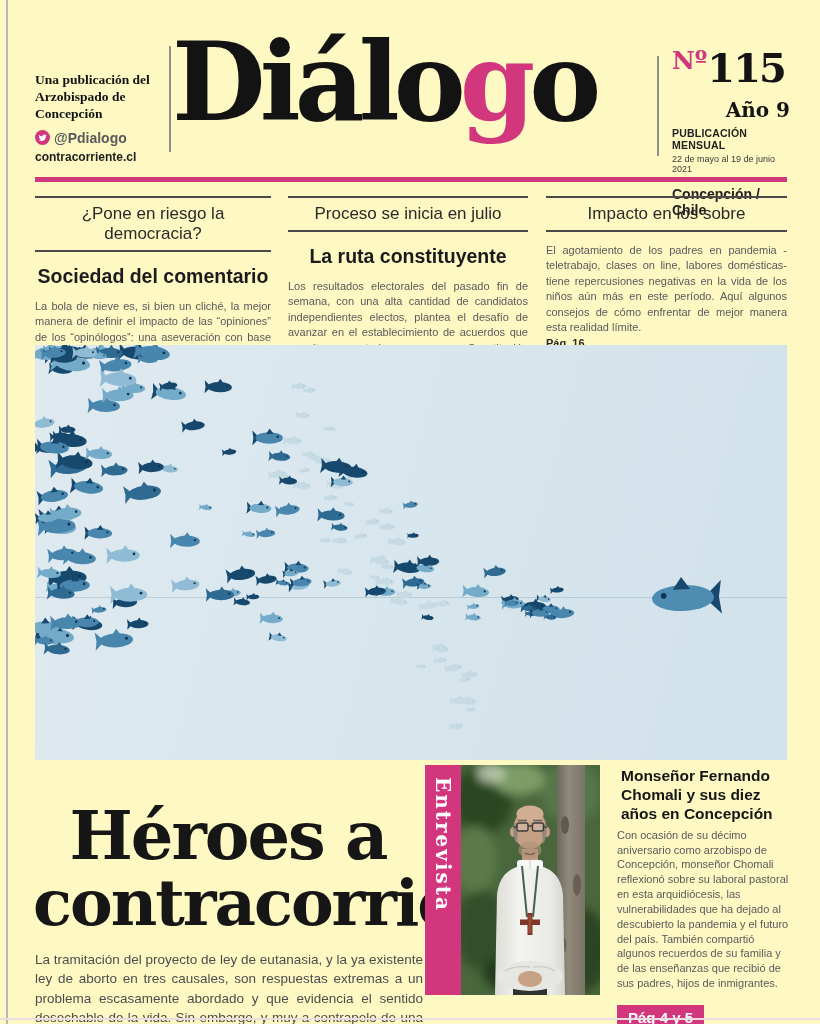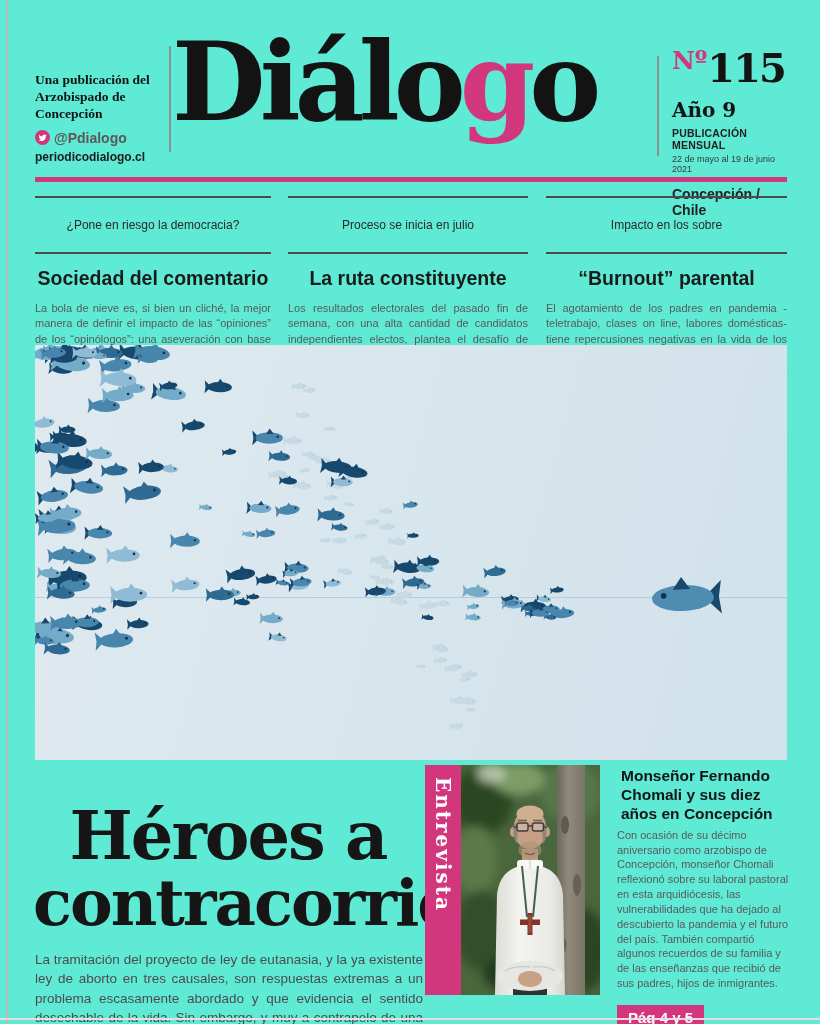--- a/index.html
+++ b/index.html
@@ -1,16 +1,16 @@
 <!DOCTYPE html>
 <html lang="es" style="--accent: #d2377e;"><head>
 <meta charset="utf-8">
 <style>
   html,body{margin:0;padding:0;background:#ffffff;}
-  .page{position:relative;width:820px;height:1024px;background:#5eead4;overflow:hidden;
+  .page{position:relative;width:820px;height:1024px;background:#fef9c3;overflow:hidden;
         font-family:"Liberation Sans","DejaVu Sans",sans-serif;}
   .serif{font-family:"DejaVu Serif","Liberation Serif",serif;}
 
   .left-edge{position:absolute;left:6px;top:0;width:2px;height:1024px;background:#b9b9b9;}
   .bottom-line{position:absolute;left:0;top:1018px;width:820px;height:2px;background:#eadde2;}
 
   
   .pub-block{position:absolute;left:35px;top:72px;width:126px;}
   .pub-text{font-family:"Liberation Serif","DejaVu Serif",serif;font-weight:bold;
             font-size:13.5px;line-height:1.25;color:#121212;}
@@ -27,34 +27,34 @@
   .masthead{position:absolute;left:172px;top:26px;width:482px;margin:0;text-align:left;
             font-family:"DejaVu Serif","Liberation Serif",serif;font-weight:bold;
             font-size:108px;line-height:1.05;letter-spacing:-6px;color:#131313;}
   .masthead .accent{color:var(--accent,#d2377e);}
 
   .issue-block{position:absolute;left:672px;top:48px;width:118px;}
   .issue-no{font-family:"DejaVu Serif","Liberation Serif",serif;font-weight:bold;line-height:1;}
   .no-sign{font-size:25px;color:var(--accent,#d2377e);vertical-align:top;}
   .no-val{font-size:40px;color:#141414;letter-spacing:-2px;}
   .issue-year{font-family:"DejaVu Serif","Liberation Serif",serif;font-weight:bold;
-              font-size:20px;color:#141414;margin-top:12px;line-height:1;}
+              font-size:20px;color:#141414;margin-top:12px;line-height:1;text-align:right;}
   .issue-freq{font-size:10.5px;font-weight:bold;color:#222;margin-top:7px;letter-spacing:.2px;}
   .issue-date{font-size:9px;color:#3a3a3a;margin-top:3px;}
   .issue-loc{font-size:14px;font-weight:bold;color:#222;margin-top:12px;}
 
   .rule-pink{position:absolute;left:35px;top:177px;width:752px;height:5px;background:var(--accent,#d2377e);}
 
   
   .teaser{position:absolute;top:196px;}
   .teaser.c1{left:35px;width:236px;}
   .teaser.c2{left:288px;width:240px;}
   .teaser.c3{left:546px;width:241px;}
   .kicker{border-top:2px solid #4a4a4a;border-bottom:2px solid #4a4a4a;
-          padding:20px 0;text-align:center;font-size:12px;color:#2a2a2a;}
+          padding:6px 0;text-align:center;font-size:17px;color:#2a2a2a;}
   .t-title{margin:13px 0 0 0;text-align:center;font-size:19.5px;font-weight:bold;color:#1b1b1b;}
   .t-body{margin:11px 0 0 0;font-size:11px;line-height:1.4;color:#59595b;text-align:justify;}
   .pref{color:#2a2a2a;font-weight:bold;white-space:nowrap;}
   .pref.block{display:block;margin-top:1px;white-space:normal;}
 
   
   #fish{position:absolute;left:35px;top:345px;width:752px;height:415px;margin:0;
         background:linear-gradient(105deg,#dfeaf0 0%,#d8e6ed 45%,#d2e2ea 100%);overflow:hidden;}
   #fish svg{display:block;width:100%;height:100%;}
 
@@ -92,21 +92,21 @@
     <div class="pub-block">
       <div class="pub-text">Una publicación del Arzobispado de Concepción</div>
       <div class="tw-row">
         <span class="tw-icon">
           <svg viewBox="0 0 16 16" width="11" height="11" aria-hidden="true">
             <path fill="#ffffff" d="M14.2 4.7c-.4.2-.9.3-1.4.4.5-.3.9-.8 1-1.4-.5.3-1 .5-1.6.6-.4-.5-1.1-.8-1.8-.8-1.3 0-2.4 1.1-2.4 2.4 0 .2 0 .4.1.5-2-.1-3.8-1.1-5-2.5-.2.4-.3.8-.3 1.2 0 .8.4 1.6 1.1 2-.4 0-.8-.1-1.1-.3v.1c0 1.2.8 2.1 1.9 2.4-.2.1-.4.1-.6.1-.2 0-.3 0-.5-.1.3 1 1.2 1.7 2.3 1.7-.8.7-1.9 1.1-3 1.1h-.6c1.1.7 2.3 1.1 3.7 1.1 4.4 0 6.8-3.6 6.8-6.8v-.3c.5-.3.9-.8 1.4-1.4z"></path>
           </svg>
         </span>
         <span class="tw-handle">@Pdialogo</span>
       </div>
-      <div class="site">periodicodialogo.cl</div>
+      <div class="site">contracorriente.cl</div>
     </div>
 
     <div class="vdiv vdiv1"></div>
 
     <h1 class="masthead"><span>Diálo</span><span class="accent">g</span><span>o</span></h1>
 
     <div class="vdiv vdiv2"></div>
 
     <div class="issue-block">
       <div class="issue-no"><span class="no-sign">Nº</span><span class="no-val">115</span></div>
@@ -125,21 +125,20 @@
       <h2 class="t-title">Sociedad del comentario</h2>
       <p class="t-body"><span>La bola de nieve es, si bien un cliché, la mejor manera de definir el impacto de las “opiniones” de los “opinólogos”: una aseveración con base infundada, en el medio adecuado, puede constituir rápidamente una verdad absoluta</span> <strong class="pref">Pág.8-9</strong></p>
     </article>
     <article class="teaser c2">
       <div class="kicker">Proceso se inicia en julio</div>
       <h2 class="t-title">La ruta constituyente</h2>
       <p class="t-body"><span>Los resultados electorales del pasado fin de semana, con una alta cantidad de candidatos independientes electos, plantea el desafío de avanzar en el establecimiento de acuerdos que permitan construir una nueva Constitución acorde a los desafíos del Chile del siglo XXI.</span> <strong class="pref">Pág. 10 y 11</strong></p>
     </article>
     <article class="teaser c3">
       <div class="kicker">Impacto en los sobre</div>
-      <h2 class="t-title">“Burnout” parental</h2>
       <p class="t-body"><span>El agotamiento de los padres en pandemia -teletrabajo, clases on line, labores domésticas- tiene repercusiones negativas en la vida de los niños aún más en este período. Aquí algunos consejos de cómo enfrentar de mejor manera esta realidad límite.</span> <strong class="pref block">Pág. 16</strong></p>
     </article>
   </section>
 
   <figure id="fish">
       <svg viewBox="0 0 752 415" preserveAspectRatio="none">
         <rect x="0" y="252" width="752" height="1" fill="rgba(90,130,155,0.25)"></rect>
         <g transform="translate(435.5,329.5) rotate(-3.0) scale(1,1)">
           <path d="M -5.0010769110824915,0 L -9.119610837856307,-3.9714434293890375 L -8.53124884831719,0 L -9.119610837856307,3.9714434293890375 Z" fill="#c6dae3"></path>
           <ellipse rx="7.354524869238958" ry="3.088900445080362" fill="#c6dae3"></ellipse>

